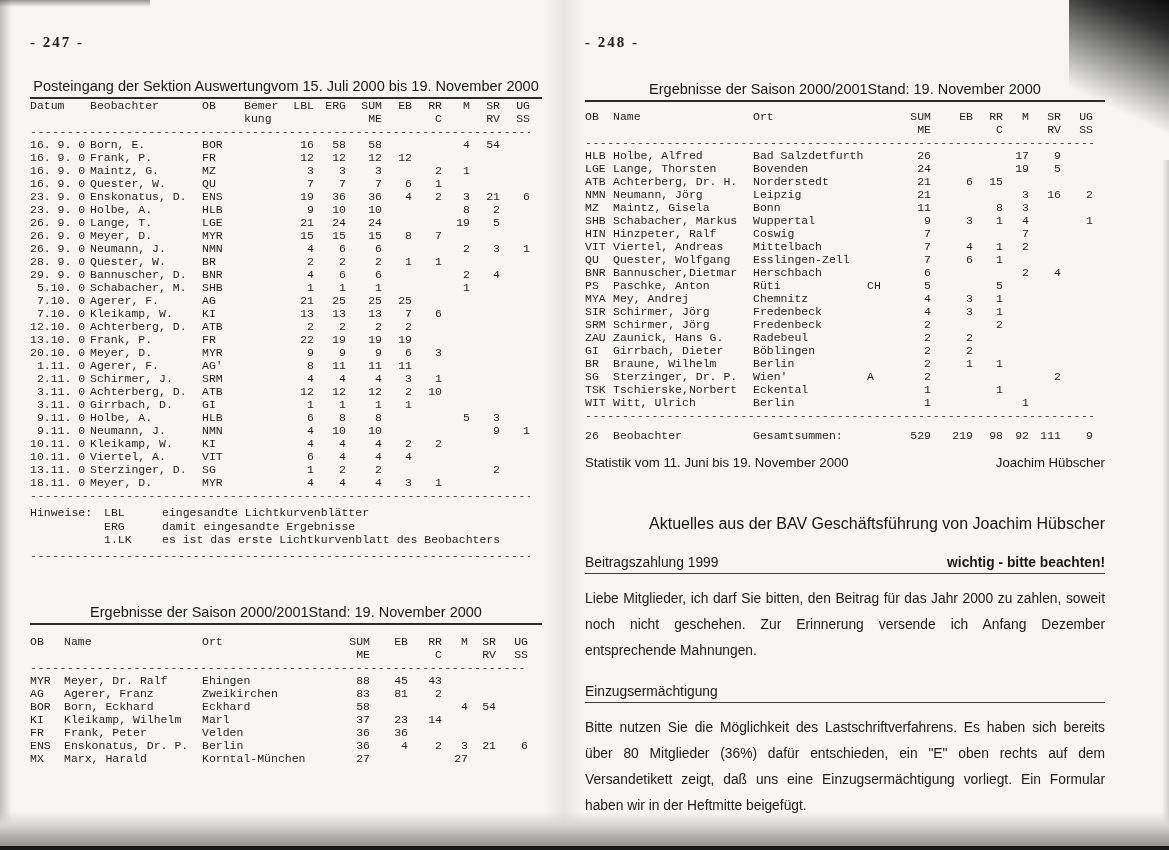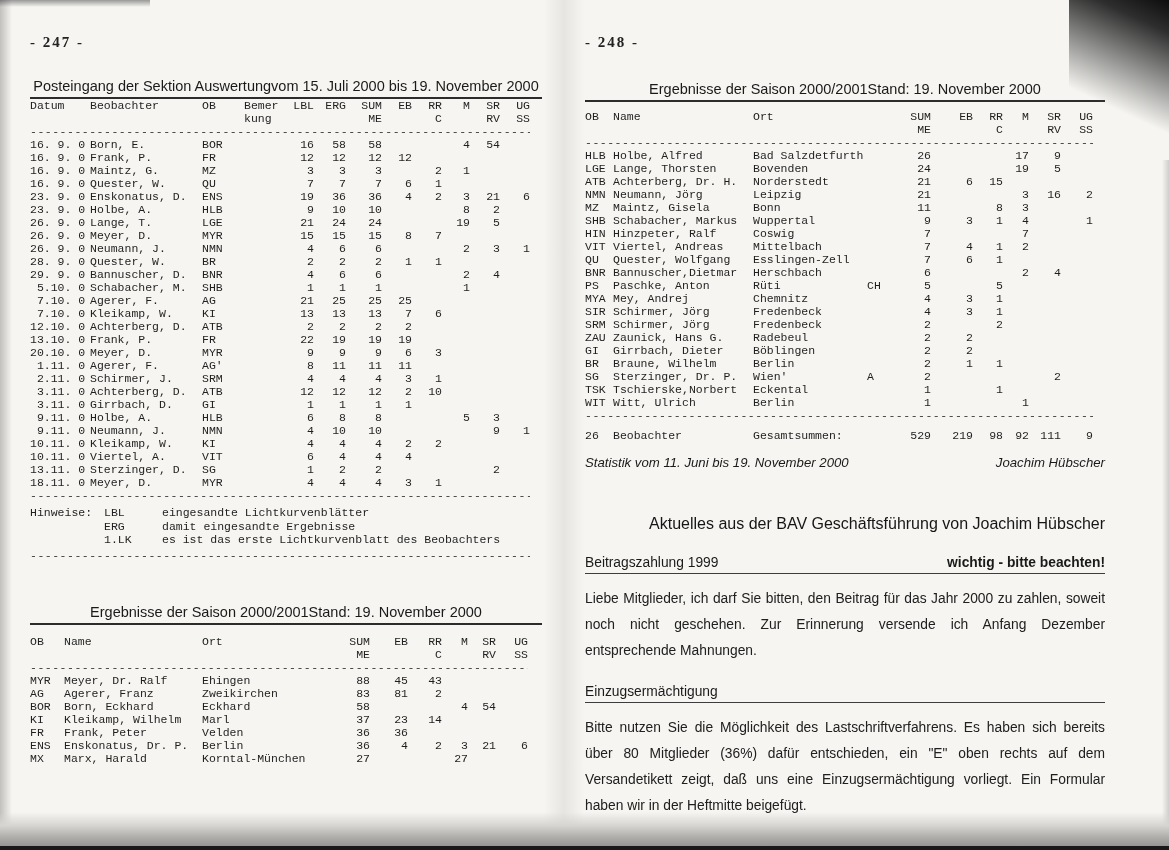--- a/index.html
+++ b/index.html
@@ -914,21 +914,21 @@
             <td class="a-r">529</td>
             <td class="a-r">219</td>
             <td class="a-r">98</td>
             <td class="a-r">92</td>
             <td class="a-r">111</td>
             <td class="a-r">9</td>
           </tr>
         </tbody>
       </table>
 
-    <div class="stat-row" style="margin-top:13px;font-style:italic;">
+    <div class="stat-row" style="margin-top:13px;">
       <span>Statistik vom 11. Juni bis 19. November 2000</span>
       <span>Joachim Hübscher</span>
     </div>
 
     <div class="center-head" style="margin-top:45px;">Aktuelles aus der BAV Geschäftsführung von Joachim Hübscher</div>
 
     <div class="sub-head" style="margin-top:22px;">
       <span>Beitragszahlung 1999</span>
       <span class="note">wichtig - bitte beachten!</span>
     </div>

